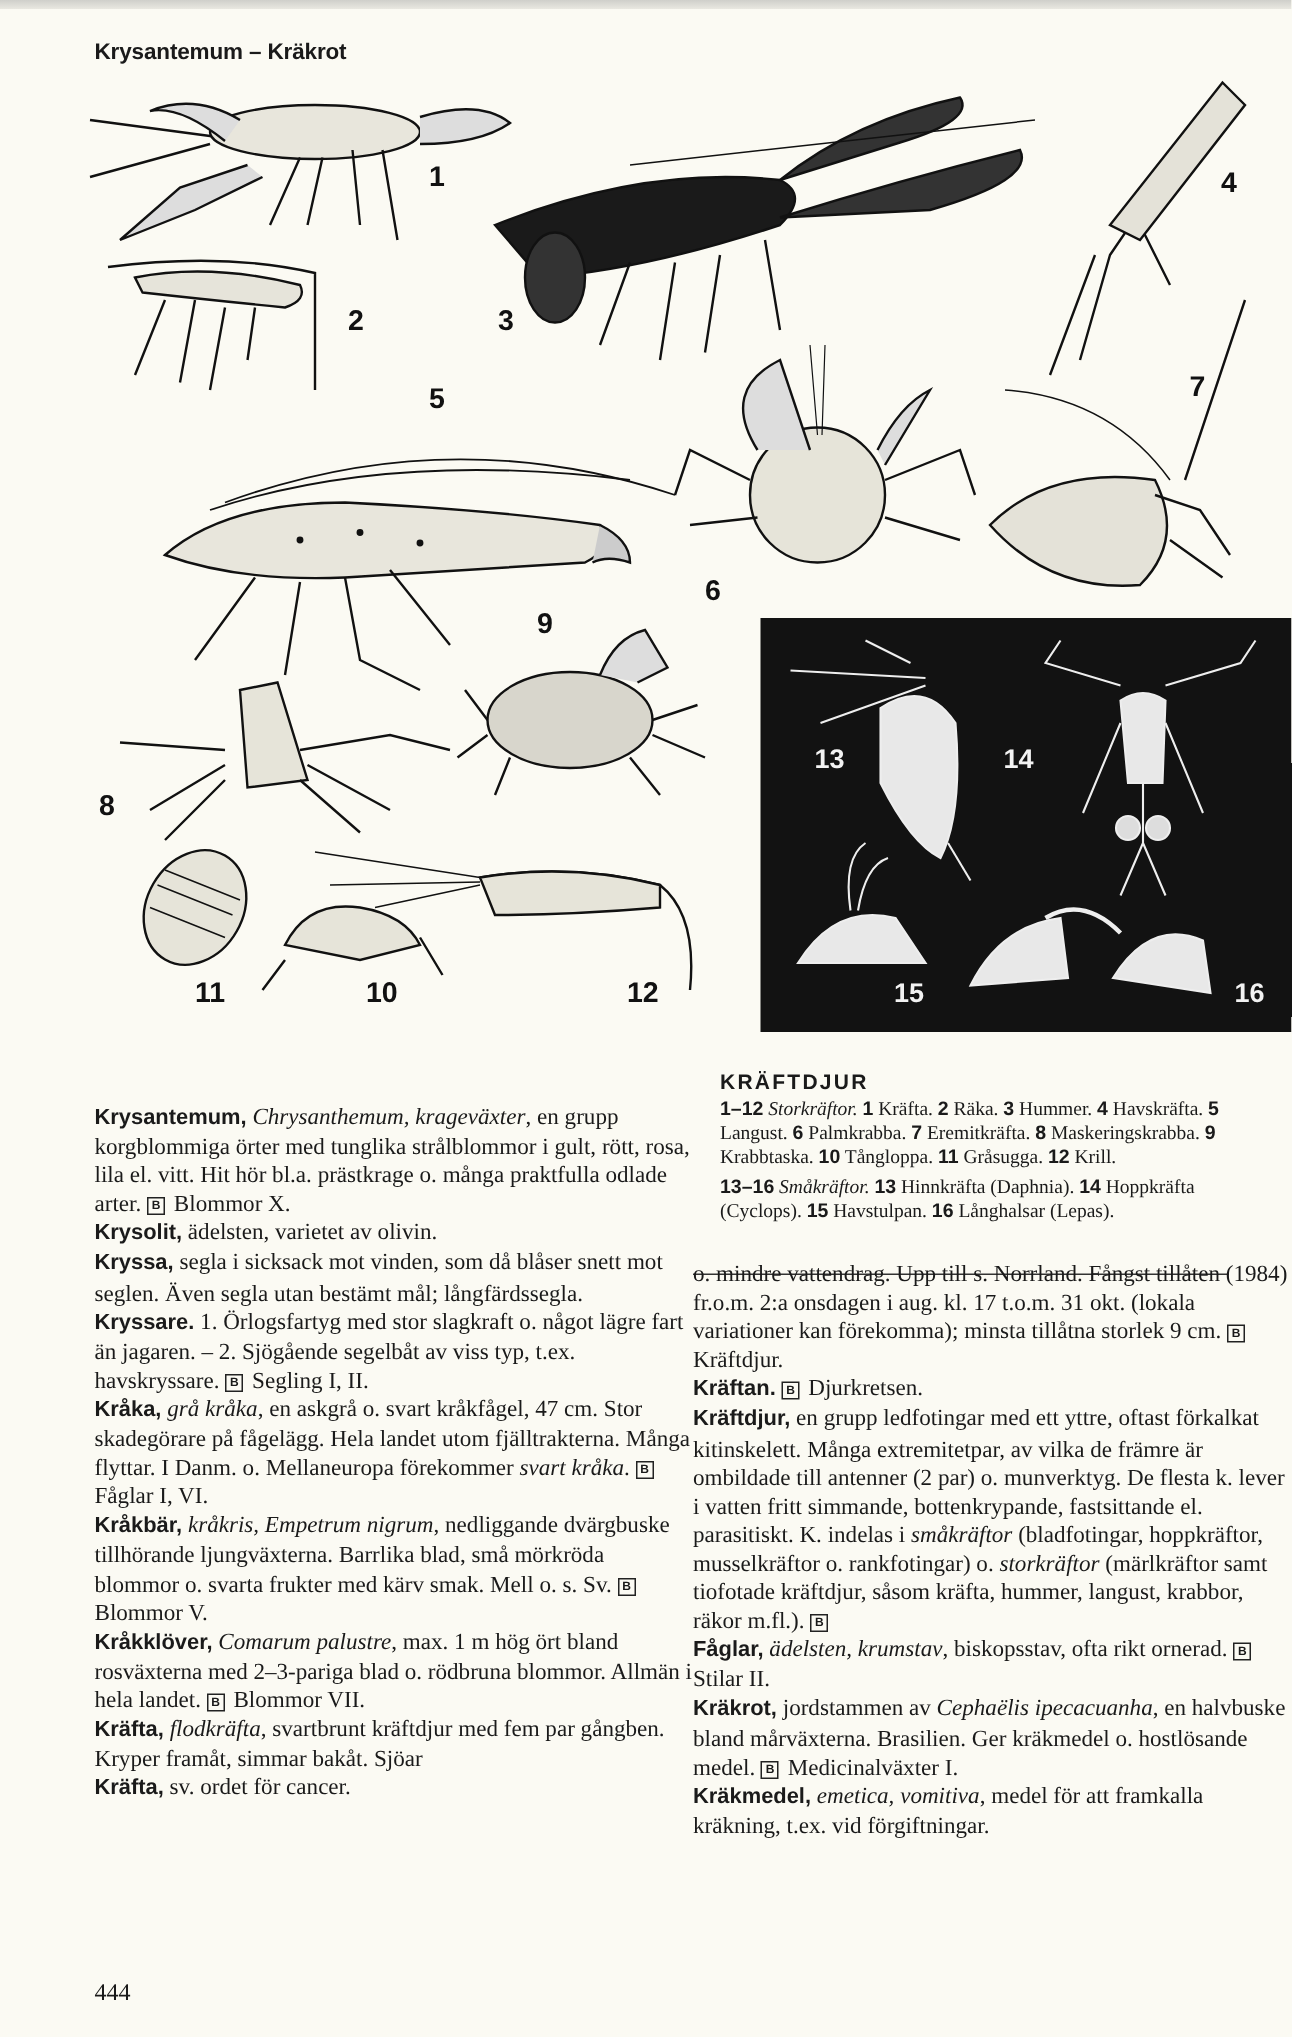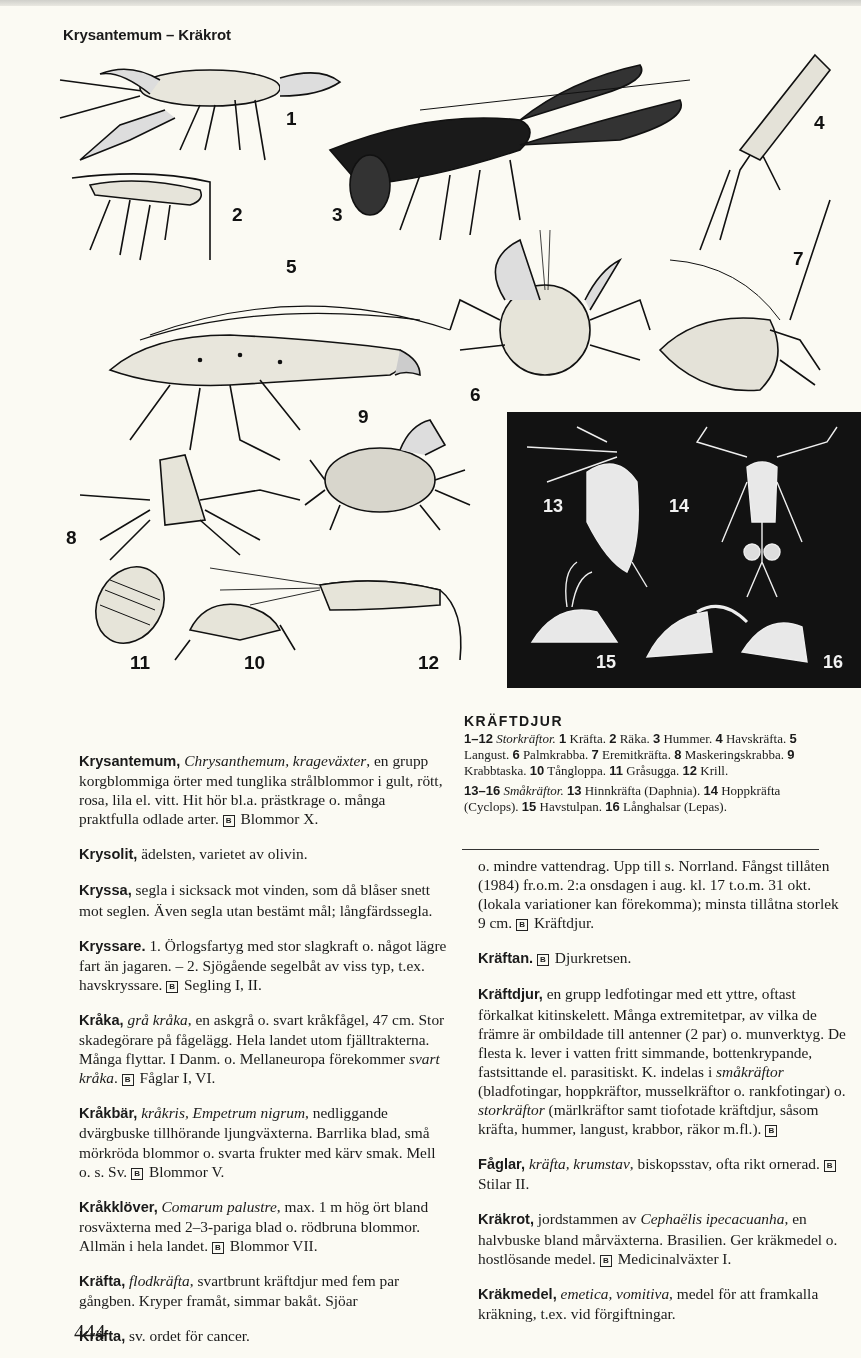--- a/index.html
+++ b/index.html
@@ -20,47 +20,47 @@
   .fig-label {
     position: absolute; font-family: "Liberation Sans", sans-serif; font-weight: bold;
     font-size: 19px; color: #111;
   }
   .fig-label.inv { color: #f2f2f2; font-size: 18px; }
   .dark-panel {
     position: absolute; left: 507px; top: 412px; width: 354px; height: 276px;
     background: #121212;
   }
   .caption {
-    position: absolute; left: 464px; top: 713px; width: 360px;
+    position: absolute; left: 480px; top: 713px; width: 360px;
     font-size: 13px; line-height: 16px;
   }
   .caption .head {
     font-family: "Liberation Sans", sans-serif; font-weight: bold; font-size: 14px;
     letter-spacing: 1.5px; margin-bottom: 2px;
   }
   .caption .grp { margin-bottom: 4px; }
   .caption b { font-family: "Liberation Sans", sans-serif; }
   .caption-rule {
     position: absolute; left: 462px; top: 849px; width: 357px; height: 1px; background: #333;
   }
   .col {
     position: absolute; width: 400px; font-size: 15.4px; line-height: 19.1px;
   }
   .col.left { left: 63px; top: 735px; }
   .col.right { left: 462px; top: 840px; }
-  .entry { margin: 16px; }
+  .entry { margin: 0; }
   .hw { font-family: "Liberation Sans", sans-serif; font-weight: bold; font-size: 14.6px; }
   .b-icon {
     display: inline-block; width: 10px; height: 10px; border: 1px solid #222;
     font-family: "Liberation Sans", sans-serif; font-weight: bold; font-size: 8px;
     line-height: 10px; text-align: center; vertical-align: 1px; margin-right: 2px;
     background: #fbfaf3;
   }
   .page-number {
-    position: absolute; left: 74px; top: 1320px; font-size: 21px;
+    position: absolute; left: 63px; top: 1320px; font-size: 16px;
   }
 </style>
 </head>
 <body>
 
 <div class="topbar"></div>
 
 <div class="running-head">Krysantemum – Kräkrot</div>
 
 <div class="illus">
@@ -210,18 +210,18 @@
     <p class="entry"><span class="hw">Kråka,</span> <i>grå kråka</i>, en askgrå o. svart kråkfågel, 47 cm. Stor skadegörare på fågelägg. Hela landet utom fjälltrakterna. Många flyttar. I Danm. o. Mellaneuropa förekommer <i>svart kråka</i>. <span class="b-icon">B</span> Fåglar I, VI.</p>
     <p class="entry"><span class="hw">Kråkbär,</span> <i>kråkris, Empetrum nigrum</i>, nedliggande dvärgbuske tillhörande ljungväxterna. Barrlika blad, små mörkröda blommor o. svarta frukter med kärv smak. Mell o. s. Sv. <span class="b-icon">B</span> Blommor V.</p>
     <p class="entry"><span class="hw">Kråkklöver,</span> <i>Comarum palustre</i>, max. 1 m hög ört bland rosväxterna med 2–3-pariga blad o. rödbruna blommor. Allmän i hela landet. <span class="b-icon">B</span> Blommor VII.</p>
     <p class="entry"><span class="hw">Kräfta,</span> <i>flodkräfta</i>, svartbrunt kräftdjur med fem par gångben. Kryper framåt, simmar bakåt. Sjöar</p>
     <p class="entry"><span class="hw">Kräfta,</span> sv. ordet för cancer.</p>
   </div>
 <div class="col right" id="col-right">
     <p class="entry">o. mindre vattendrag. Upp till s. Norrland. Fångst tillåten (1984) fr.o.m. 2:a onsdagen i aug. kl. 17 t.o.m. 31 okt. (lokala variationer kan förekomma); minsta tillåtna storlek 9 cm. <span class="b-icon">B</span> Kräftdjur.</p>
     <p class="entry"><span class="hw">Kräftan.</span> <span class="b-icon">B</span> Djurkretsen.</p>
     <p class="entry"><span class="hw">Kräftdjur,</span> en grupp ledfotingar med ett yttre, oftast förkalkat kitinskelett. Många extremitetpar, av vilka de främre är ombildade till antenner (2 par) o. munverktyg. De flesta k. lever i vatten fritt simmande, bottenkrypande, fastsittande el. parasitiskt. K. indelas i <i>småkräftor</i> (bladfotingar, hoppkräftor, musselkräftor o. rankfotingar) o. <i>storkräftor</i> (märlkräftor samt tiofotade kräftdjur, såsom kräfta, hummer, langust, krabbor, räkor m.fl.). <span class="b-icon">B</span></p>
-    <p class="entry"><span class="hw">Fåglar,</span> <i>kräfta, krumstav</i>, biskopsstav, ofta rikt ornerad. <span class="b-icon">B</span> Stilar II.</p>
+    <p class="entry"><span class="hw">Fåglar,</span> <i>ädelsten, krumstav</i>, biskopsstav, ofta rikt ornerad. <span class="b-icon">B</span> Stilar II.</p>
     <p class="entry"><span class="hw">Kräkrot,</span> jordstammen av <i>Cephaëlis ipecacuanha</i>, en halvbuske bland mårväxterna. Brasilien. Ger kräkmedel o. hostlösande medel. <span class="b-icon">B</span> Medicinalväxter I.</p>
     <p class="entry"><span class="hw">Kräkmedel,</span> <i>emetica, vomitiva</i>, medel för att framkalla kräkning, t.ex. vid förgiftningar.</p>
   </div>
 
 <div class="page-number">444</div>
 
 </body></html>

